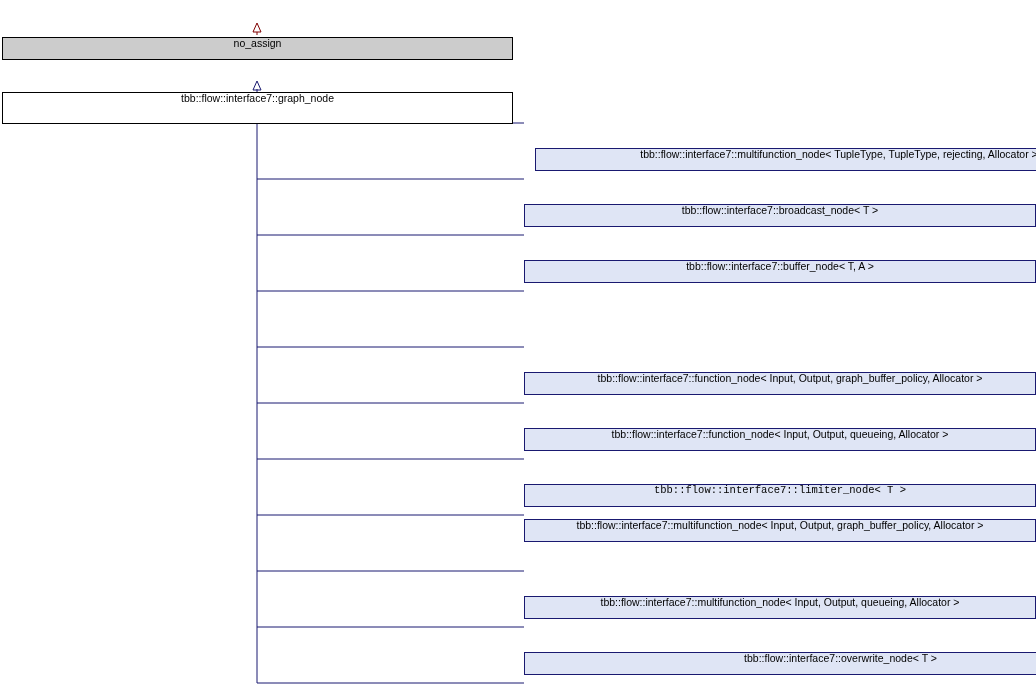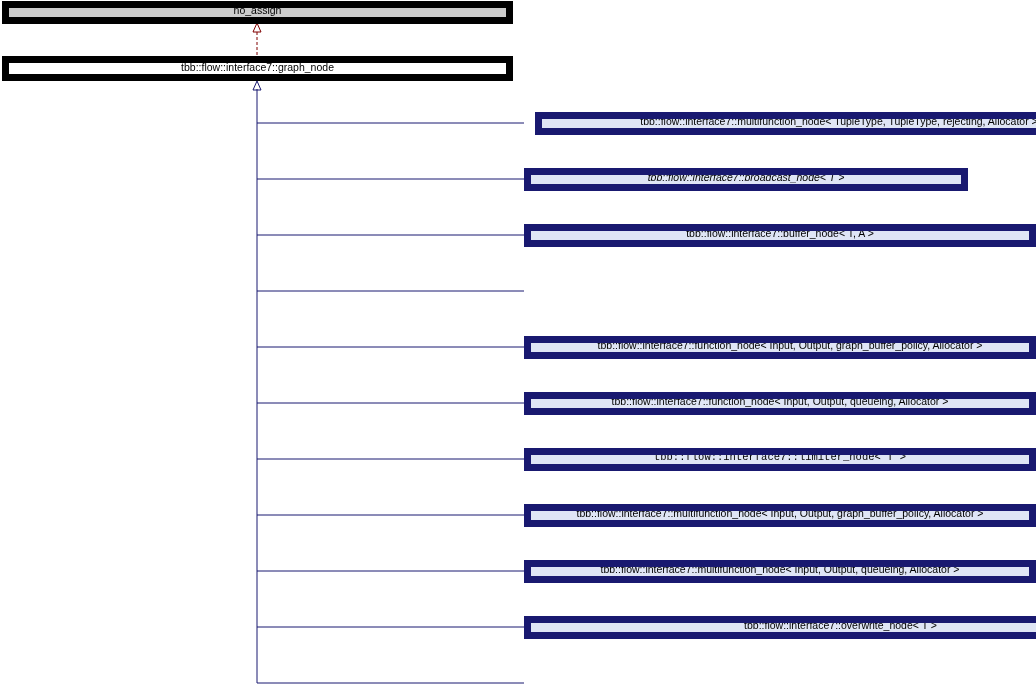--- a/index.html
+++ b/index.html
@@ -21,30 +21,31 @@
     position: absolute;
     left: 0;
     top: 0;
     width: 1036px;
     height: 696px;
     pointer-events: none;
   }
   .node {
     position: absolute;
     box-sizing: border-box;
-    border: 7px solid #7f1d1d;
+    border: 1px solid #7f1d1d;
     display: flex;
-    align-items: flex-end;
+    align-items: flex-start;
     justify-content: center;
     font-size: 10.5px;
     color: #000000;
     line-height: 1.1;
     white-space: nowrap;
     overflow: hidden;
     text-align: center;
+    margin-top: 36px;
   }
   .node.root {
     background: #cccccc;
     border-color: #000000;
   }
   .node.mid {
     background: #ffffff;
     border-color: #000000;
   }
   .node.derived {
@@ -79,50 +80,50 @@
     <line x1="257" y1="515" x2="524" y2="515" stroke="#191970" stroke-width="1"></line>
     <line x1="257" y1="571" x2="524" y2="571" stroke="#191970" stroke-width="1"></line>
     <line x1="257" y1="627" x2="524" y2="627" stroke="#191970" stroke-width="1"></line>
     <line x1="257" y1="683" x2="524" y2="683" stroke="#191970" stroke-width="1"></line>
   </svg>
 
   <div class="node root" style="left:2px; top:1px; width:511px; height:23px;">
     <span class="node-label">no_assign</span>
   </div>
 
-  <div class="node mid" style="left:2px; top:56px; width:511px; height:25px;">
+  <div class="node mid" style="left:2px; top:56px; width:511px; height:32px;">
     <span class="node-label">tbb::flow::interface7::graph_node</span>
   </div>
 
   <div class="node derived" style="left:535px; top:112px; width:608px; height:23px;">
     <span class="node-label">tbb::flow::interface7::multifunction_node&lt; TupleType, TupleType, rejecting, Allocator &gt;</span>
   </div>
 
-  <div class="node derived" style="left:524px; top:168px; width:444px; height:23px;font-style:italic;">
+  <div class="node derived" style="left:524px; top:168px; width:512px; height:23px;">
     <span class="node-label">tbb::flow::interface7::broadcast_node&lt; T &gt;</span>
   </div>
 
   <div class="node derived" style="left:524px; top:224px; width:512px; height:23px;">
     <span class="node-label">tbb::flow::interface7::buffer_node&lt; T, A &gt;</span>
   </div>
 
 
   <div class="node derived" style="left:524px; top:336px; width:512px; height:23px;padding-left:20px;">
     <span class="node-label">tbb::flow::interface7::function_node&lt; Input, Output, graph_buffer_policy, Allocator &gt;</span>
   </div>
 
   <div class="node derived" style="left:524px; top:392px; width:512px; height:23px;">
     <span class="node-label">tbb::flow::interface7::function_node&lt; Input, Output, queueing, Allocator &gt;</span>
   </div>
 
   <div class="node derived" style="left:524px; top:448px; width:512px; height:23px;font-family:Liberation Mono, monospace;">
     <span class="node-label">tbb::flow::interface7::limiter_node&lt; T &gt;</span>
   </div>
 
-  <div class="node derived" style="left:524px; top:504px; width:512px; height:23px;">
+  <div class="node derived" style="left:524px; top:483px; width:512px; height:23px;">
     <span class="node-label">tbb::flow::interface7::multifunction_node&lt; Input, Output, graph_buffer_policy, Allocator &gt;</span>
   </div>
 
   <div class="node derived" style="left:524px; top:560px; width:512px; height:23px;">
     <span class="node-label">tbb::flow::interface7::multifunction_node&lt; Input, Output, queueing, Allocator &gt;</span>
   </div>
 
   <div class="node derived" style="left:524px; top:616px; width:612px; height:23px;padding-left:21px;">
     <span class="node-label">tbb::flow::interface7::overwrite_node&lt; T &gt;</span>
   </div>

